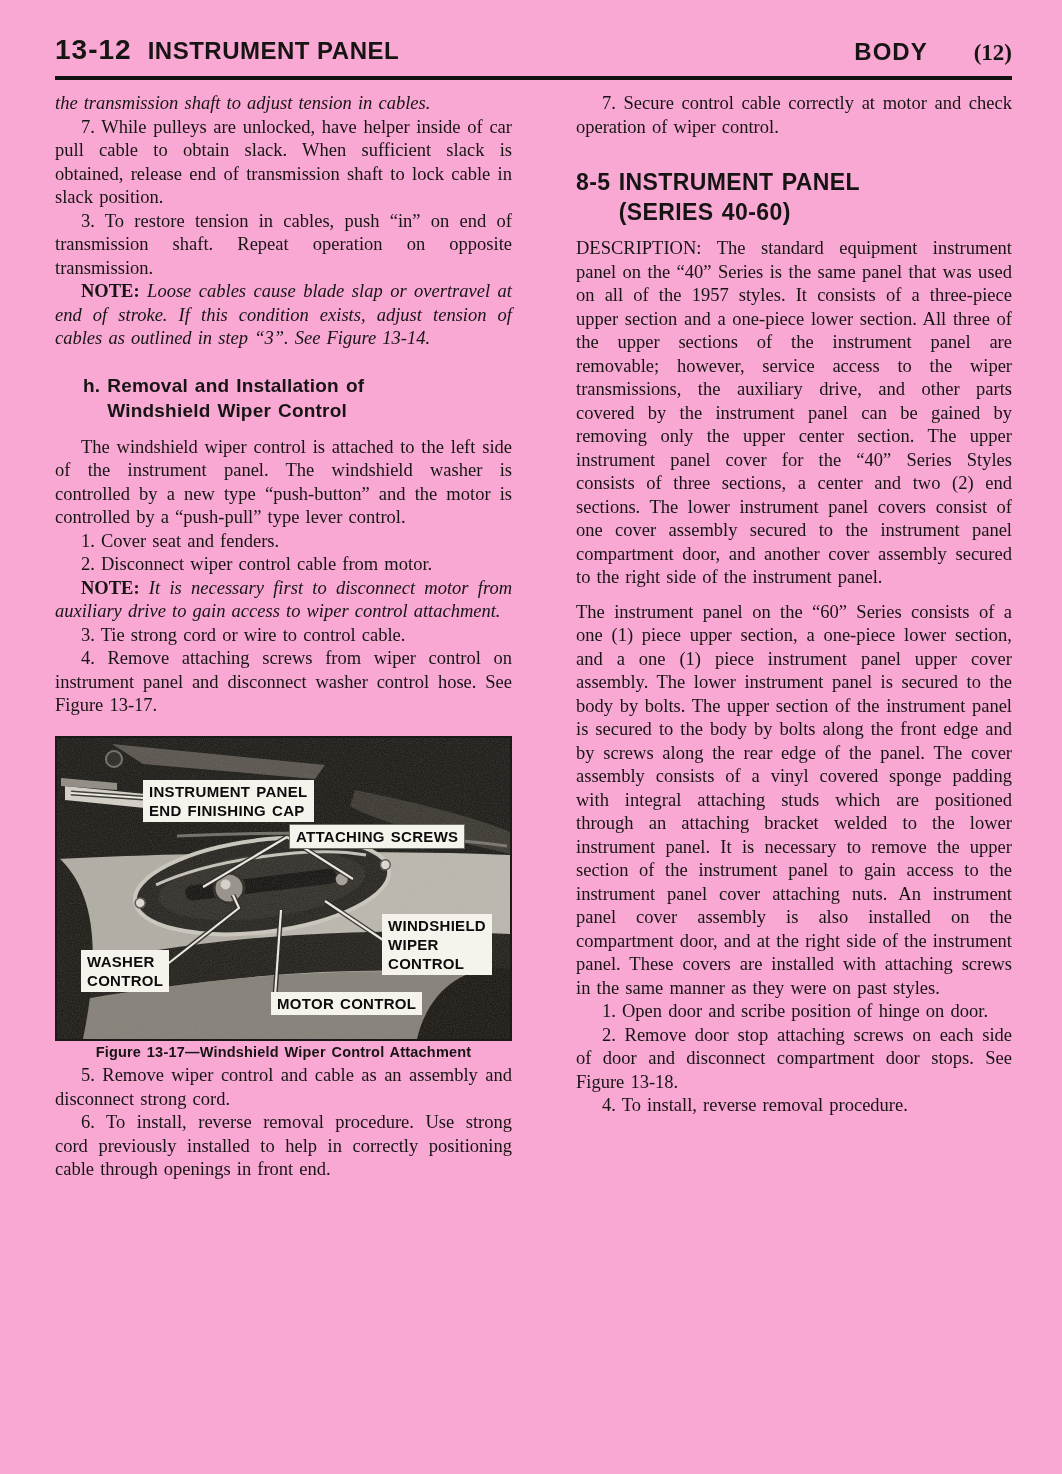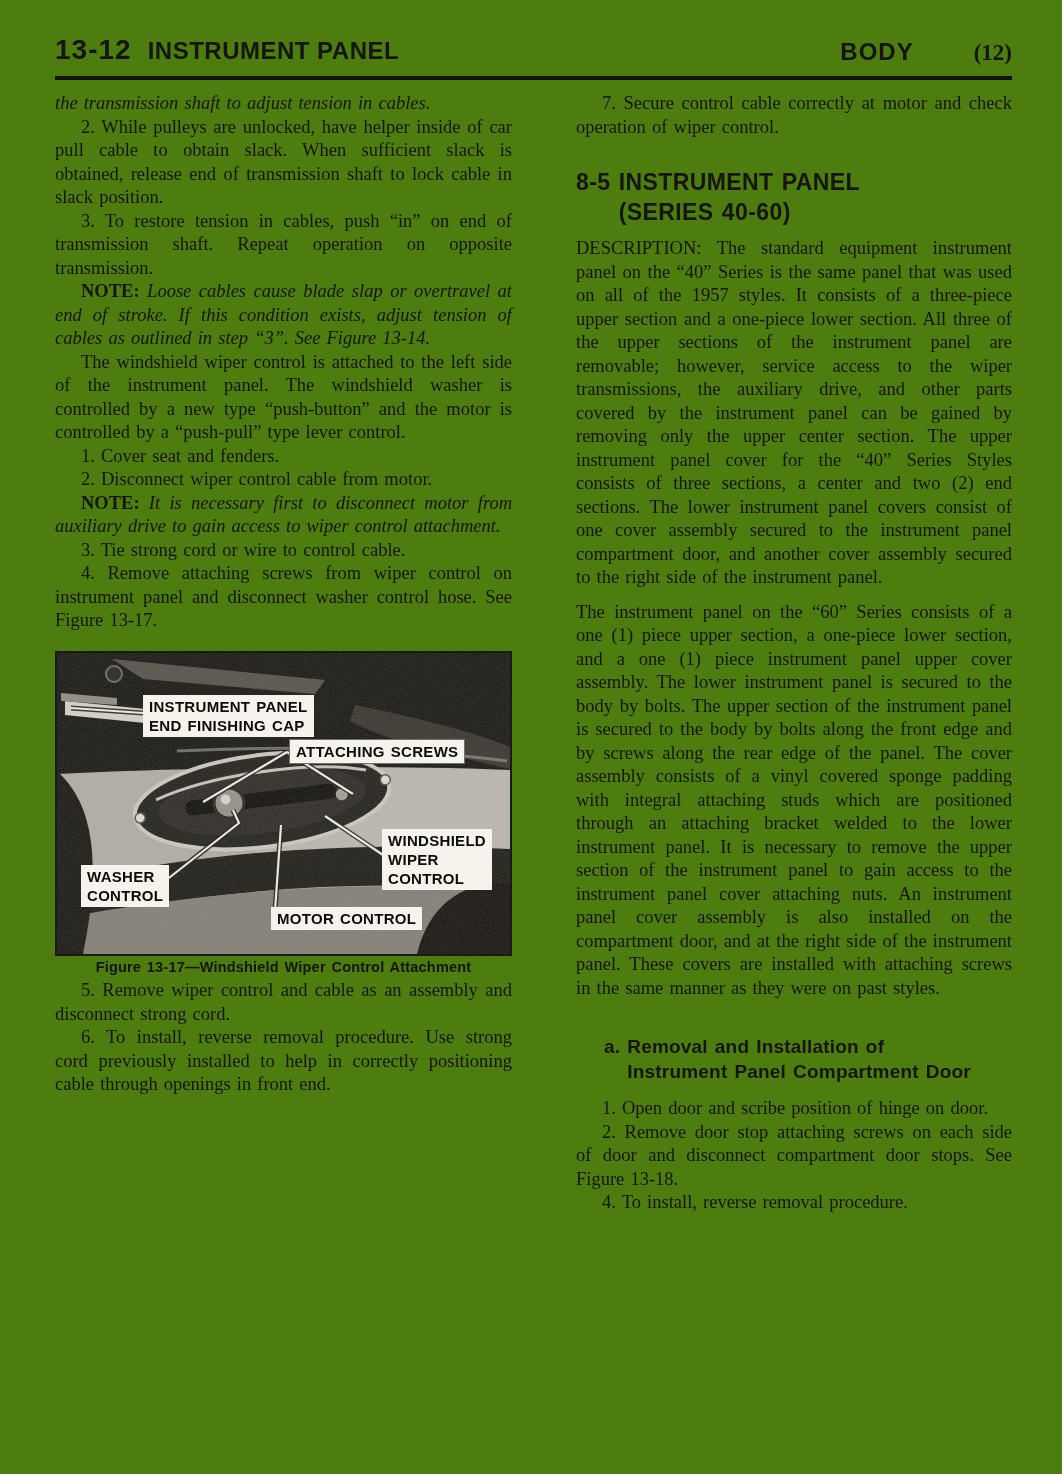--- a/index.html
+++ b/index.html
@@ -4,37 +4,37 @@
 <style>
   html,body { margin:0; padding:0; }
   body {
     width:1062px; height:1474px;
     background:#efede8;
     font-family:"Liberation Serif","DejaVu Serif",serif;
     color:#161514;
   }
   .page {
     position:relative; width:1062px; height:1474px;
-    background:#4d7c0f; overflow:hidden;
+    background:#f9a8d4; overflow:hidden;
   }
   
   .hdr {
     position:absolute; left:55px; top:34px; width:957px;
     display:flex; justify-content:space-between; align-items:flex-end;
   }
   .hdr-left { display:flex; align-items:baseline; gap:16px; }
   .sec-num {
     font-family:"Liberation Sans","DejaVu Sans",sans-serif;
     font-weight:bold; font-size:28px; letter-spacing:1px;
   }
   .sec-title {
     font-family:"Liberation Sans","DejaVu Sans",sans-serif;
     font-weight:bold; font-size:24px; letter-spacing:0.5px;
   }
-  .hdr-right { display:flex; align-items:baseline; gap:60px; }
+  .hdr-right { display:flex; align-items:baseline; gap:46px; }
   .body-title {
     font-family:"Liberation Sans","DejaVu Sans",sans-serif;
     font-weight:bold; font-size:24px; letter-spacing:1px;
   }
   .pg-num { font-weight:bold; font-size:23px; }
   .hdr-rule {
     position:absolute; left:55px; top:76px; width:957px; height:4px;
     background:#131312;
   }
   
@@ -99,24 +99,26 @@
       <span class="body-title">BODY</span>
       <span class="pg-num">(12)</span>
     </div>
   </div>
   <div class="hdr-rule"></div>
 
   <div class="cols">
 
     <div class="col col-l">
       <p class="cont-italic">the transmission shaft to adjust tension in cables.</p>
-      <p class="step">2. While pulleys are unlocked, have helper inside of car pull cable to obtain slack. When sufficient slack is obtained, release end of transmission shaft to lock cable in slack position.</p>
+      <p class="step">7. While pulleys are unlocked, have helper inside of car pull cable to obtain slack. When sufficient slack is obtained, release end of transmission shaft to lock cable in slack position.</p>
       <p class="step">3. To restore tension in cables, push “in” on end of transmission shaft. Repeat operation on opposite transmission.</p>
       <p class="note"><span class="note-lbl">NOTE:</span> <span class="note-txt">Loose cables cause blade slap or overtravel at end of stroke. If this condition exists, adjust tension of cables as outlined in step “3”. See Figure 13-14.</span></p>
 
+      <h3 class="sub"><span>h.</span> <span class="heading-inline">Removal and Installation of
+Windshield Wiper Control</span></h3>
 
       <p class="step">The windshield wiper control is attached to the left side of the instrument panel. The windshield washer is controlled by a new type “push-button” and the motor is controlled by a “push-pull” type lever control.</p>
       <p class="step">1. Cover seat and fenders.</p>
       <p class="step">2. Disconnect wiper control cable from motor.</p>
       <p class="note"><span class="note-lbl">NOTE:</span> <span class="note-txt">It is necessary first to disconnect motor from auxiliary drive to gain access to wiper control attachment.</span></p>
       <p class="step">3. Tie strong cord or wire to control cable.</p>
       <p class="step">4. Remove attaching screws from wiper control on instrument panel and disconnect washer control hose. See Figure 13-17.</p>
 
       <div class="figure">
         <div class="photo">
@@ -197,22 +199,20 @@
 
     <div class="col col-r">
       <p class="step">7. Secure control cable correctly at motor and check operation of wiper control.</p>
 
       <h2 class="sec"><span>8-5</span> <span class="heading-inline">INSTRUMENT PANEL
 (SERIES 40-60)</span></h2>
 
       <p>DESCRIPTION: The standard equipment instrument panel on the “40” Series is the same panel that was used on all of the 1957 styles. It consists of a three-piece upper section and a one-piece lower section. All three of the upper sections of the instrument panel are removable; however, service access to the wiper transmissions, the auxiliary drive, and other parts covered by the instrument panel can be gained by removing only the upper center section. The upper instrument panel cover for the “40” Series Styles consists of three sections, a center and two (2) end sections. The lower instrument panel covers consist of one cover assembly secured to the instrument panel compartment door, and another cover assembly secured to the right side of the instrument panel.</p>
       <p style="margin-top:11px">The instrument panel on the “60” Series consists of a one (1) piece upper section, a one-piece lower section, and a one (1) piece instrument panel upper cover assembly. The lower instrument panel is secured to the body by bolts. The upper section of the instrument panel is secured to the body by bolts along the front edge and by screws along the rear edge of the panel. The cover assembly consists of a vinyl covered sponge padding with integral attaching studs which are positioned through an attaching bracket welded to the lower instrument panel. It is necessary to remove the upper section of the instrument panel to gain access to the instrument panel cover attaching nuts. An instrument panel cover assembly is also installed on the compartment door, and at the right side of the instrument panel. These covers are installed with attaching screws in the same manner as they were on past styles.</p>
 
-      <h3 class="sub" style="margin-top:34px"><span>a.</span> <span class="heading-inline">Removal and Installation of
-Instrument Panel Compartment Door</span></h3>
 
       <p class="step">1. Open door and scribe position of hinge on door.</p>
       <p class="step">2. Remove door stop attaching screws on each side of door and disconnect compartment door stops. See Figure 13-18.</p>
       <p class="step">4. To install, reverse removal procedure.</p>
     </div>
 
   </div>
 </div>
 
 </body></html>

